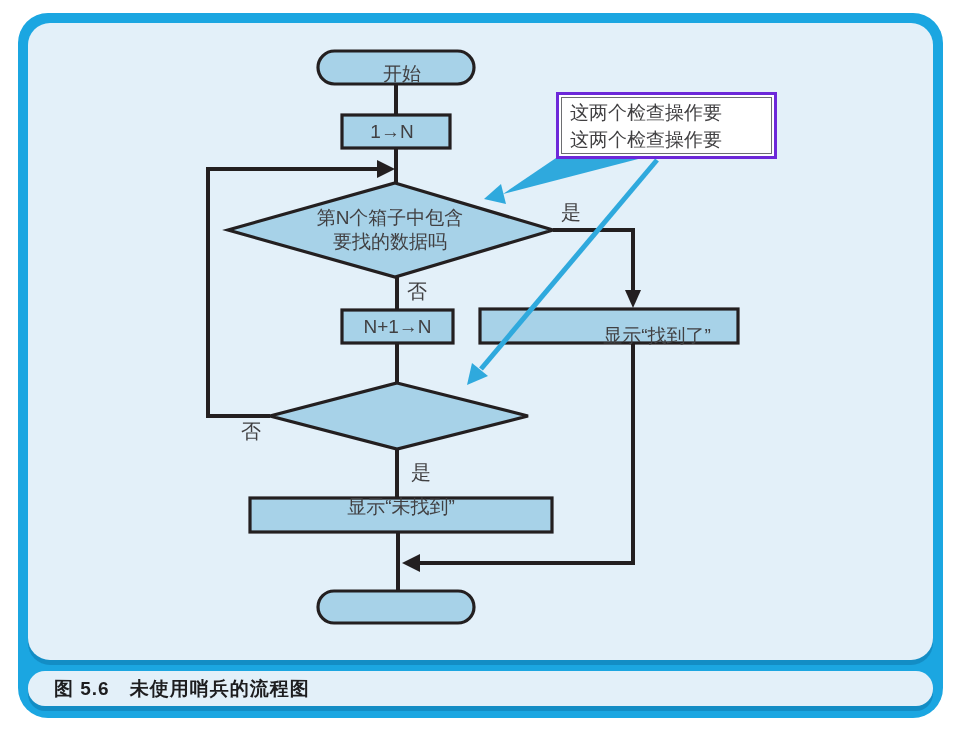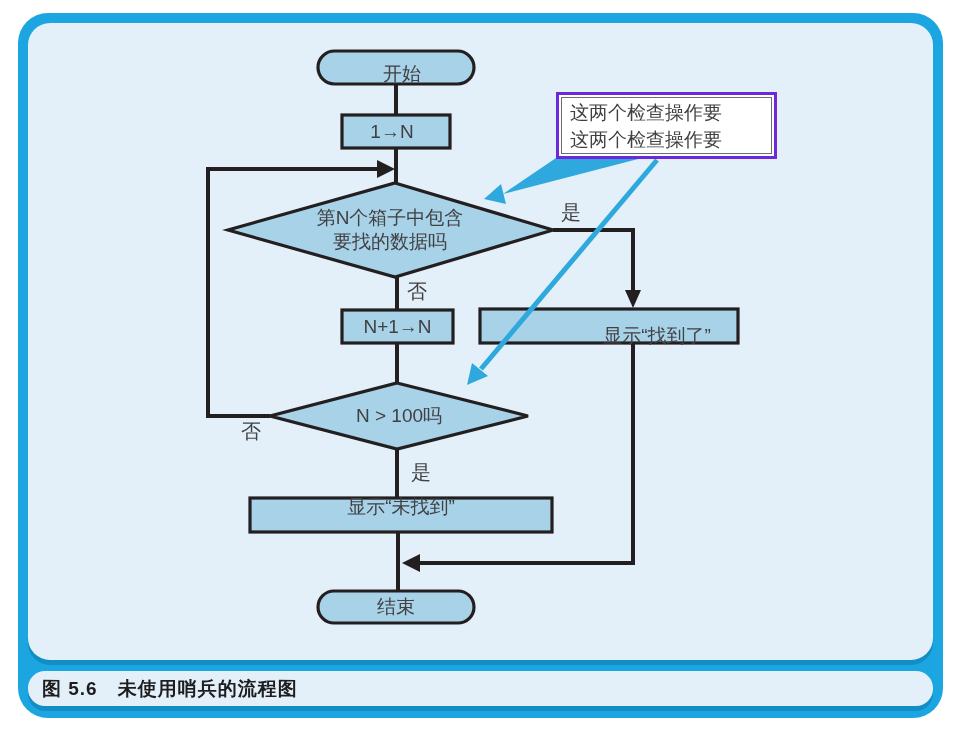--- a/index.html
+++ b/index.html
@@ -9,21 +9,21 @@
   
   .frame{position:absolute;left:18px;top:13px;width:925px;height:705px;
          background:#1BA6E1;border-radius:30px;}
   .panel{position:absolute;left:28px;top:23px;width:905px;height:637px;
          background:#E3F0F9;border-radius:22px;
          box-shadow:0 5px 0 rgba(10,110,165,0.45);}
   .caption-bar{position:absolute;left:28px;top:671px;width:905px;height:35px;
          background:#E3F0F9;border-radius:17px;
          box-shadow:0 5px 0 rgba(10,110,165,0.45);
          display:flex;align-items:center;}
-  .caption-text{margin-left:14px;font-size:19px;font-weight:bold;color:#1d1d1f;
+  .caption-text{margin-left:26px;font-size:19px;font-weight:bold;color:#1d1d1f;
          letter-spacing:1px;white-space:pre;}
 
   svg.diagram{position:absolute;left:0;top:0;}
 
   .label{position:absolute;display:flex;align-items:center;justify-content:center;
          color:#414042;font-size:19px;line-height:24px;text-align:center;
          white-space:nowrap;}
   .label.small{font-size:20px;}
   .multiline{flex-direction:column;}
 
@@ -91,29 +91,27 @@
   </div>
 
   <div class="label small" style="left:554px;top:200px;width:34px;height:24px;">是</div>
 
   <div class="label small" style="left:402px;top:279px;width:30px;height:24px;">否</div>
 
   <div class="label" style="left:342px;top:310px;width:111px;height:33px;border-radius:14px;">N+1→N</div>
 
   <div class="label" style="left:480px;top:319px;width:258px;height:34px;margin-left:48px;">显示“找到了”</div>
 
-  <div class="label" style="left:299px;top:404px;width:200px;height:24px;">N &gt; 100吗</div>
 
   <div class="label small" style="left:236px;top:419px;width:30px;height:24px;">否</div>
 
   <div class="label small" style="left:406px;top:460px;width:30px;height:24px;">是</div>
 
   <div class="label" style="left:250px;top:498px;width:302px;height:18px;">显示“未找到”</div>
 
-  <div class="label" style="left:318px;top:591px;width:156px;height:32px;">结束</div>
 
   <div class="annotation">
     <div class="inner">
       <span class="line">这两个检查操作要</span>
       <span class="line">这两个检查操作要</span>
     </div>
   </div>
 
   <div class="caption-bar">
     <span class="caption-text">图 5.6　未使用哨兵的流程图</span>

